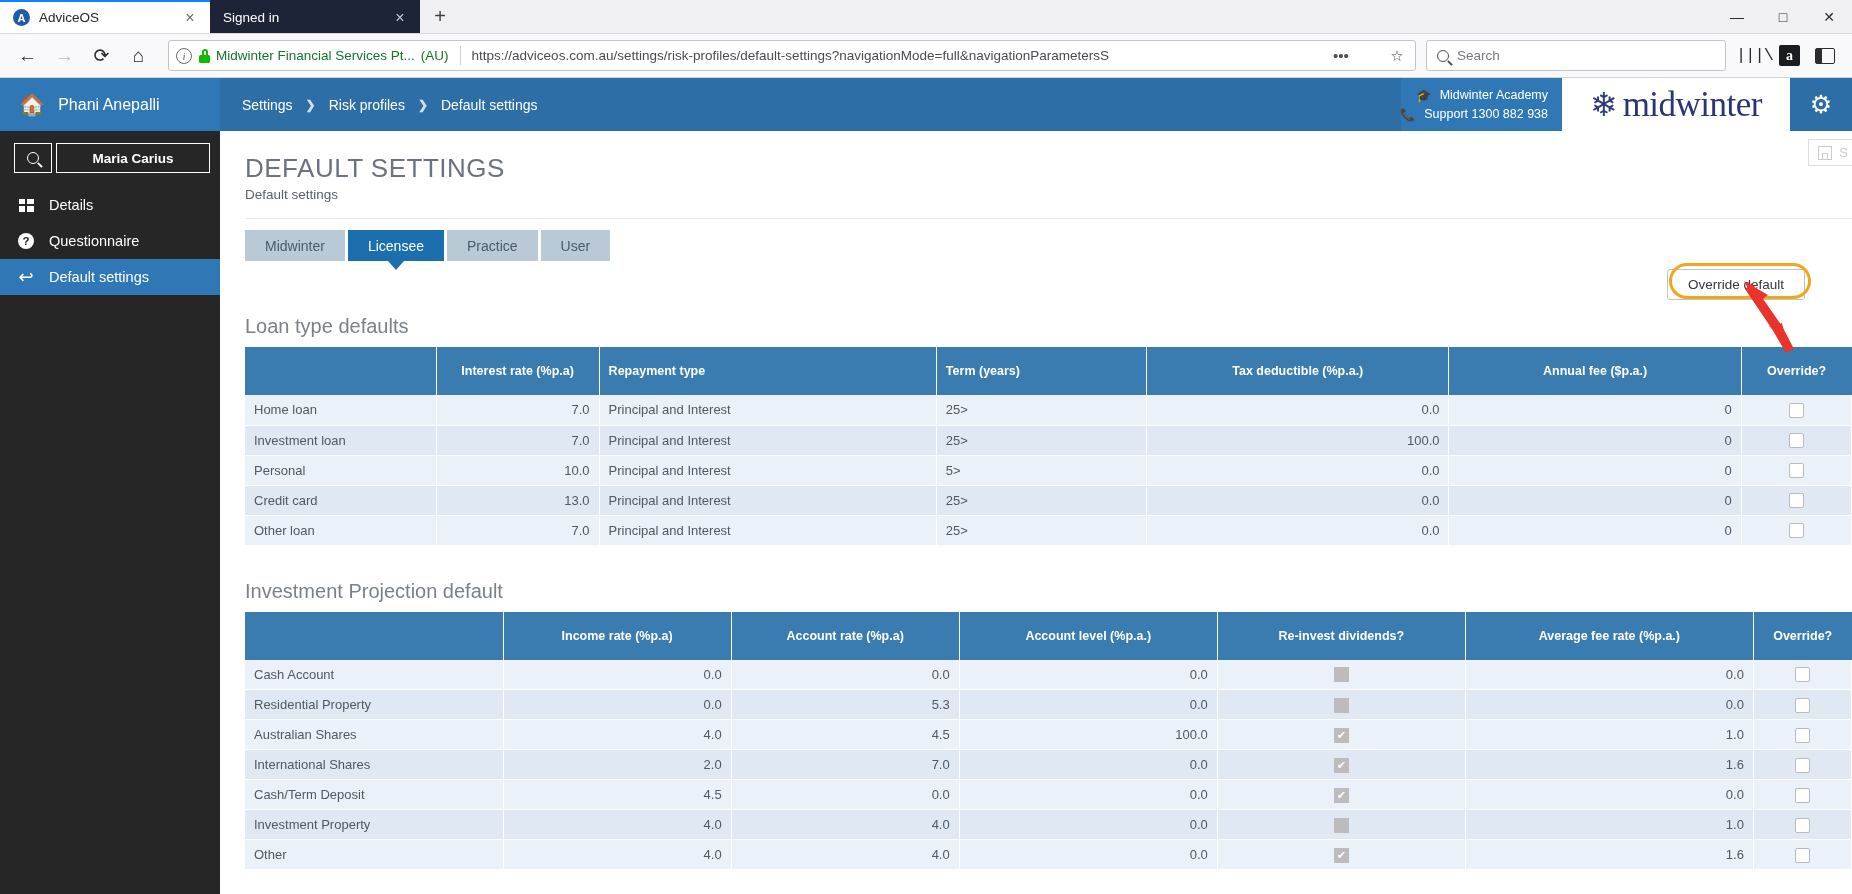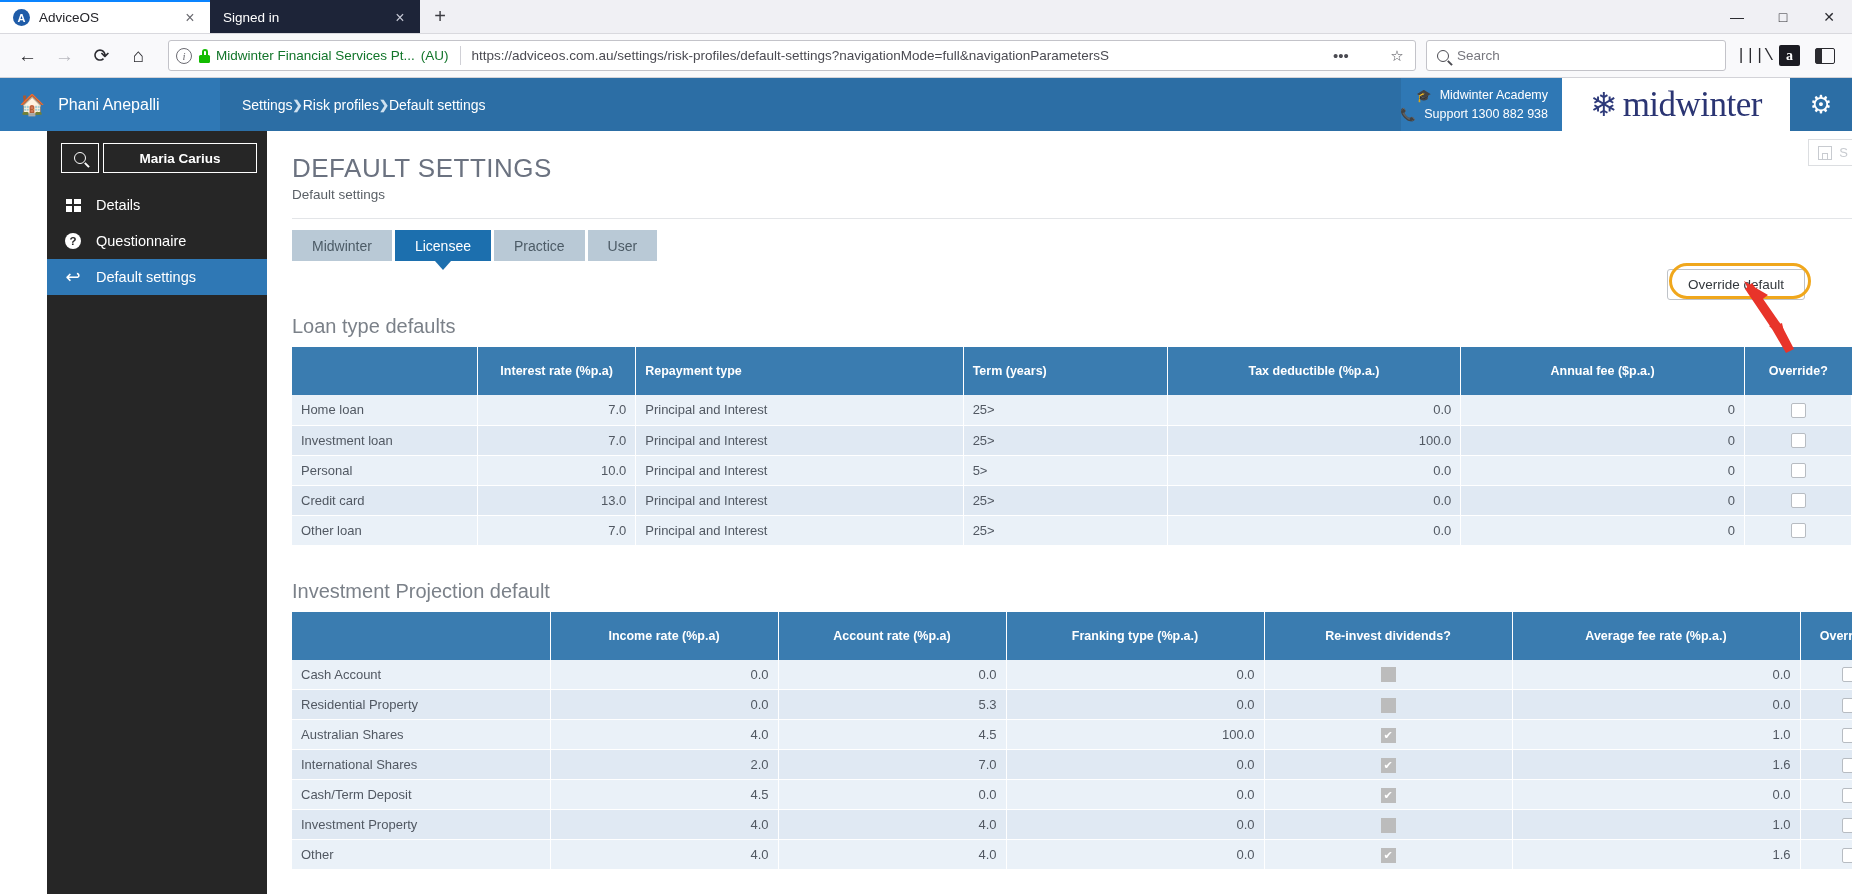--- a/index.html
+++ b/index.html
@@ -99,41 +99,41 @@
   .app-wrap { height: calc(894px - 34px - 44px); display: flex; flex-direction: column; }
 
   .app-topbar { height: 53px; display: flex; align-items: stretch; }
   .topbar-user {
     width: 220px; background: #2f78b5; display: flex; align-items: center; gap: 13px;
     padding-left: 19px; color: #ffffff; font-size: 16px;
   }
   .home-glyph { font-size: 21px; line-height: 1; }
   .topbar-crumbs {
     flex: 1 1 auto; background: #2c6ea5; display: flex; align-items: center;
-    padding-left: 22px; color: #ffffff; font-size: 14px;
+    padding-left: 22px; gap: 13px; color: #ffffff; font-size: 14px;
   }
   .crumb-sep { font-size: 12px; font-weight: bold; color: #cfe1f0; }
   .topbar-right {
     background: #2f78b5; display: flex; align-items: center; justify-content: flex-end;
     flex: 0 0 auto; padding-right: 14px;
   }
   .topbar-links { display: flex; flex-direction: column; gap: 4px; align-items: flex-end;
      color: #ffffff; font-size: 12.5px; }
   .topbar-links .row { display: flex; align-items: center; gap: 8px; }
   .brand-box { width: 228px; background: #ffffff; display: flex; align-items: center;
      justify-content: center; gap: 5px; }
   .brand-flake { font-size: 33px; color: #2e3a7a; line-height: 1; }
   .brand-word { font-family: "Liberation Serif", serif; font-size: 35px; color: #2b3573;
      letter-spacing: -0.5px; line-height: 1; }
   .gear-box { width: 62px; background: #2c6ea5; display:flex; align-items:center; justify-content:center;
      color: #ffffff; font-size: 25px; }
 
   .app-body { flex: 1 1 auto; display: flex; min-height: 0; }
 
-  .sidebar { width: 220px; background: #262626; flex: 0 0 auto; margin-left: 47px; }
+  .sidebar { width: 220px; background: #262626; flex: 0 0 auto; }
   .sb-search-row { display: flex; gap: 4px; padding: 12px 10px 14px 14px; }
   .sb-search-btn { width: 38px; height: 30px; border: 1.6px solid #ffffff; display:flex;
      align-items:center; justify-content:center; }
   .magnifier-w { width: 12px; height: 12px; border: 1.8px solid #ffffff; border-radius: 50%; position: relative; }
   .magnifier-w::after { content:""; position:absolute; right:-5px; bottom:-3px; width:6px; height:1.8px;
      background:#ffffff; transform: rotate(45deg); }
   .sb-client { flex: 1 1 auto; height: 30px; border: 1.6px solid #ffffff; color: #ffffff;
      font-size: 13.5px; font-weight: bold; display:flex; align-items:center; justify-content:center; }
   .sb-item { height: 36px; display: flex; align-items: center; gap: 14px; padding-left: 17px;
      color: #ffffff; font-size: 14.5px; }
@@ -442,21 +442,21 @@
           <col style="width:258px">
             <col style="width:248px">
             <col style="width:288px">
             <col style="width:98px">
         </colgroup>
         <thead>
           <tr>
             <th class="left-blank"></th>
             <th>Income rate (%p.a)</th>
             <th>Account rate (%p.a)</th>
-            <th>Franking type (%p.a.)</th>
+            <th>Account level (%p.a.)</th>
             <th>Re-invest dividends?</th>
             <th>Average fee rate (%p.a.)</th>
             <th>Override?</th>
           </tr>
         </thead>
         <tbody>
             <tr>
               <td class="lbl">Cash Account</td>
               <td class="num">0.0</td>
               <td class="num">0.0</td>

